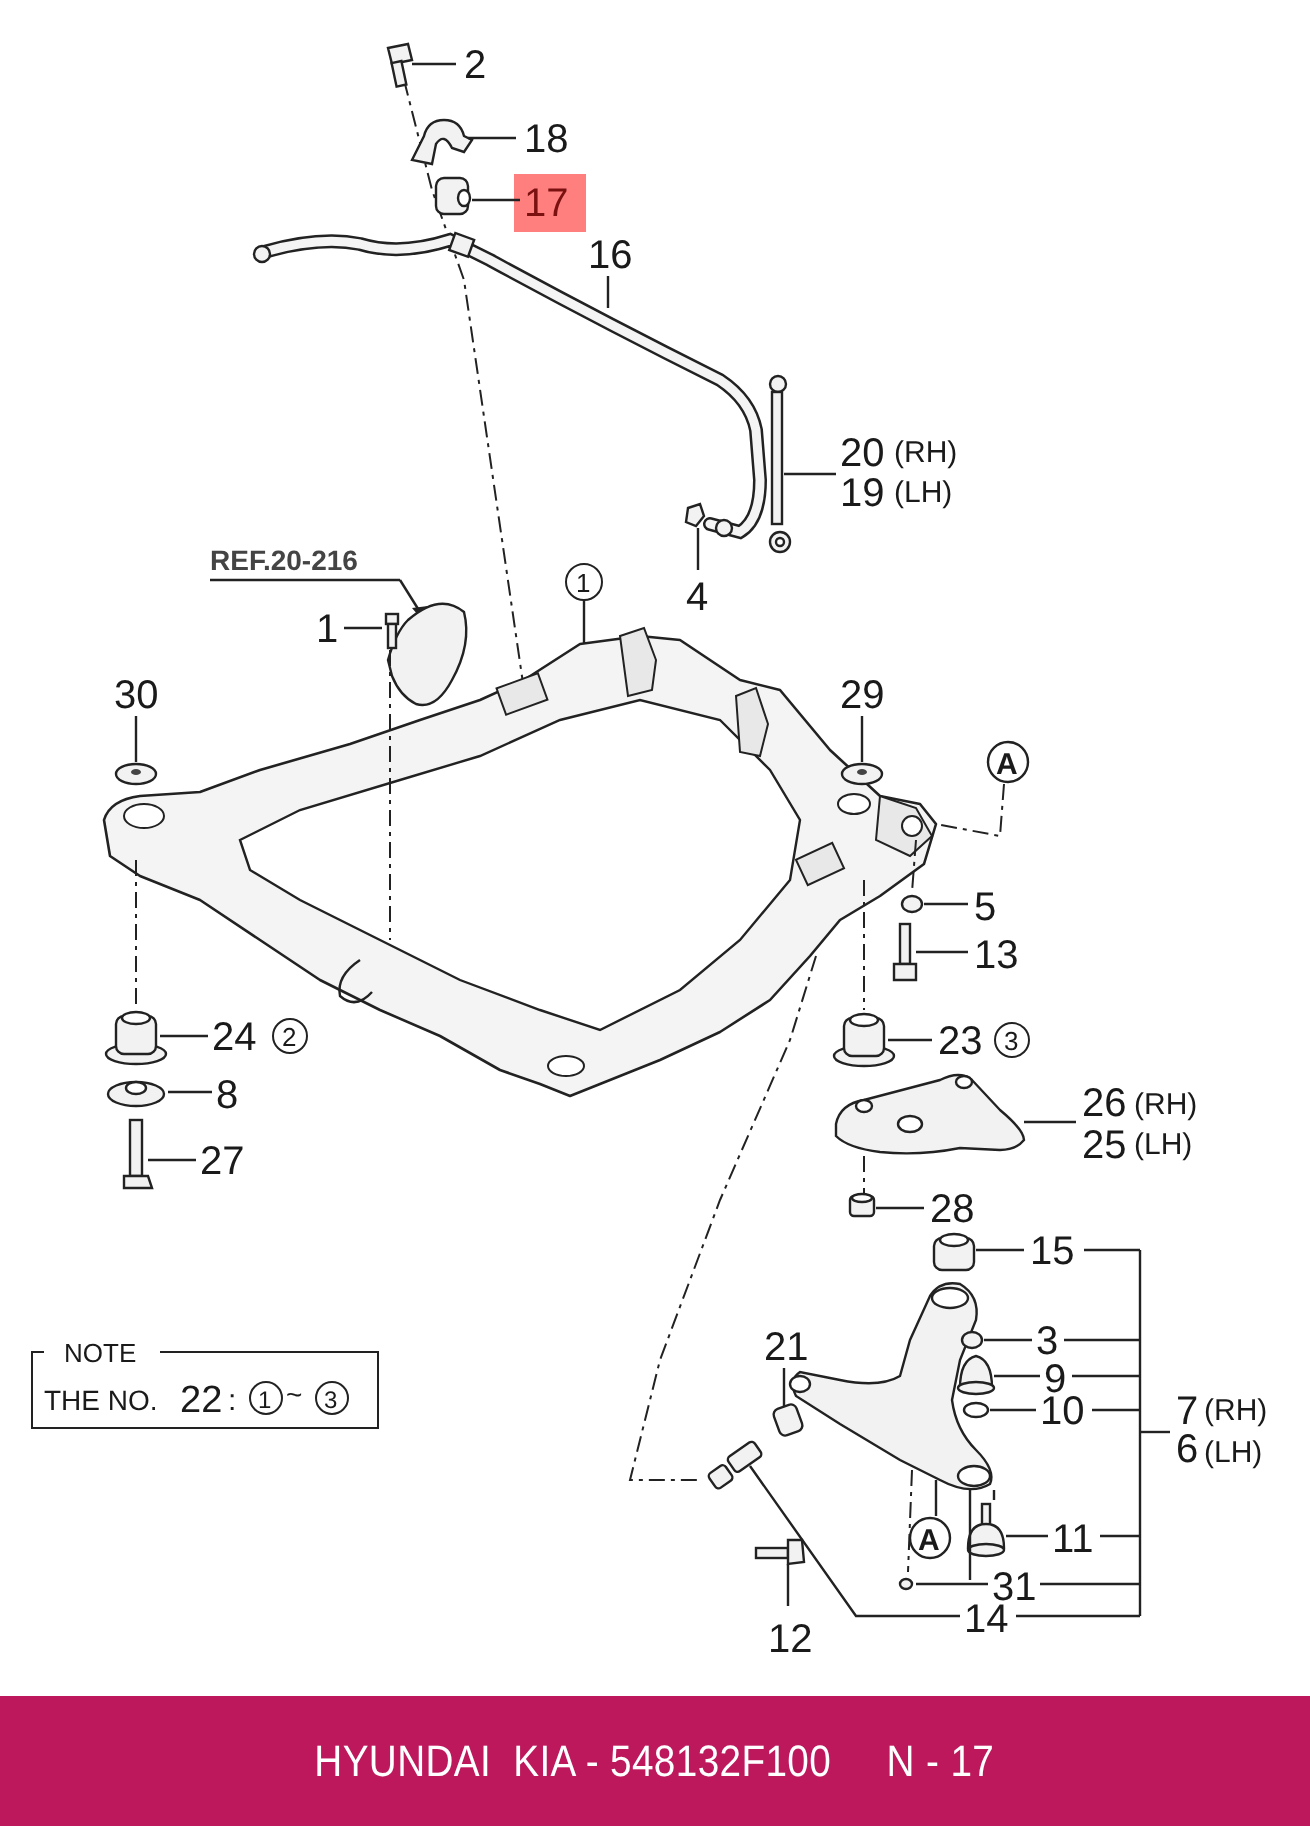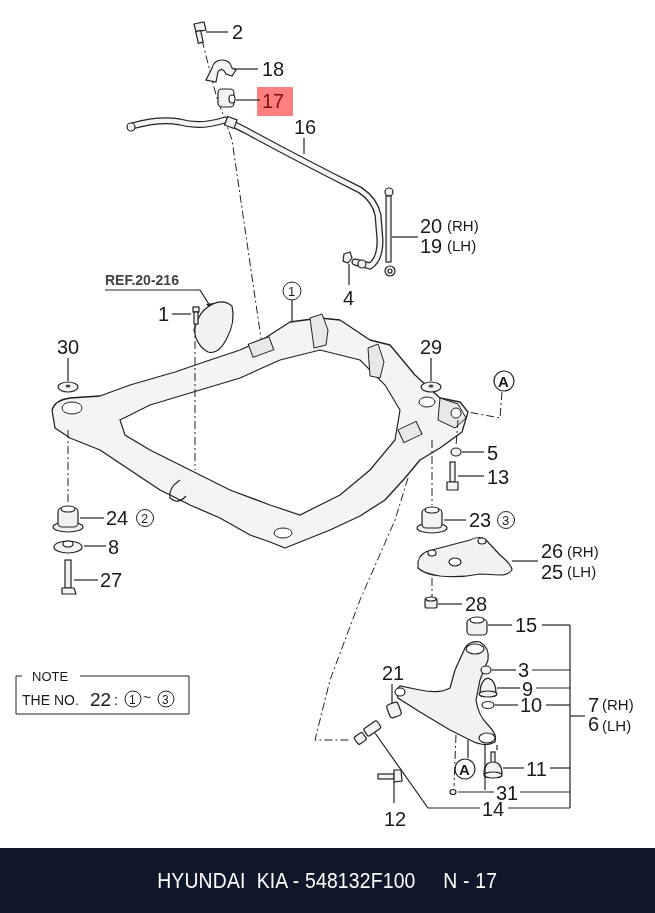--- a/index.html
+++ b/index.html
@@ -7,21 +7,21 @@
   #stage { position:absolute; left:0; top:0; width:655px; height:848px; }
   svg text { font-family:"Liberation Sans", sans-serif; fill:#1a1a1a; }
   .lbl { font-size:20px; }
   .lbl-sm { font-size:15px; }
   .ref { font-size:14px; font-weight:bold; fill:#444; }
   .ln { stroke:#222; stroke-width:1.2; fill:none; }
   .dash { stroke:#222; stroke-width:1; fill:none; stroke-dasharray:8 3 2 3; }
   .part { stroke:#222; stroke-width:1.2; fill:#f2f2f2; }
   .partw { stroke:#222; stroke-width:1.2; fill:#ffffff; }
   .frame { stroke:#222; stroke-width:1.3; fill:#f4f4f4; stroke-linejoin:round; }
-  #footer { position:absolute; left:0; top:848px; width:655px; height:65px; background:#0f172a; display:flex; align-items:center; justify-content:center; }
+  #footer { position:absolute; left:0; top:848px; width:655px; height:65px; background:#be185d; display:flex; align-items:center; justify-content:center; }
   #footer span { color:#ffffff; font-family:"Liberation Sans", sans-serif; font-size:22px; letter-spacing:0.2px; transform:scaleX(0.88); display:inline-block; white-space:pre; }
 </style>
 </head>
 <body>
 
 <div id="stage">
 <svg width="655" height="848" viewBox="0 0 655 848" xmlns="http://www.w3.org/2000/svg">
 
   <path class="dash" d="M202,40 L216,95 L232,140 L262,345"></path>
 

